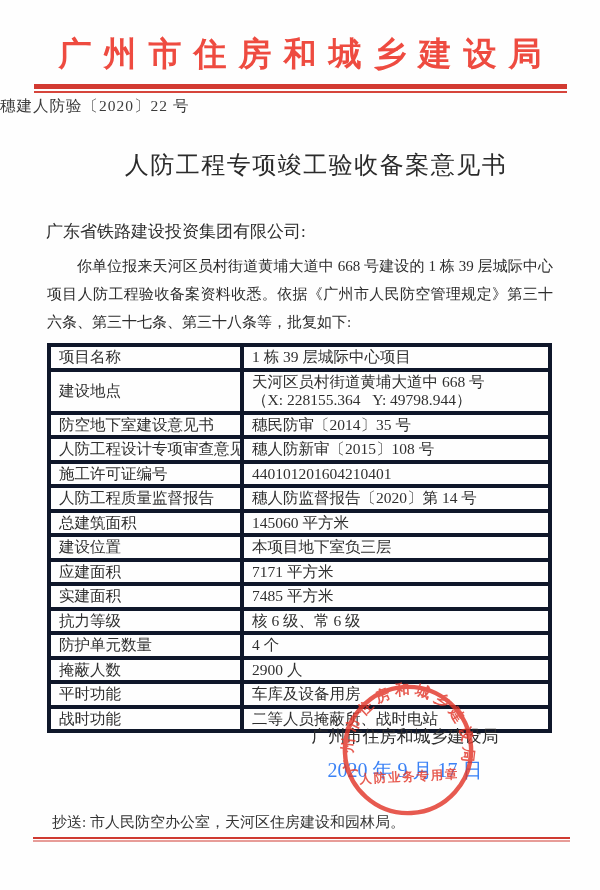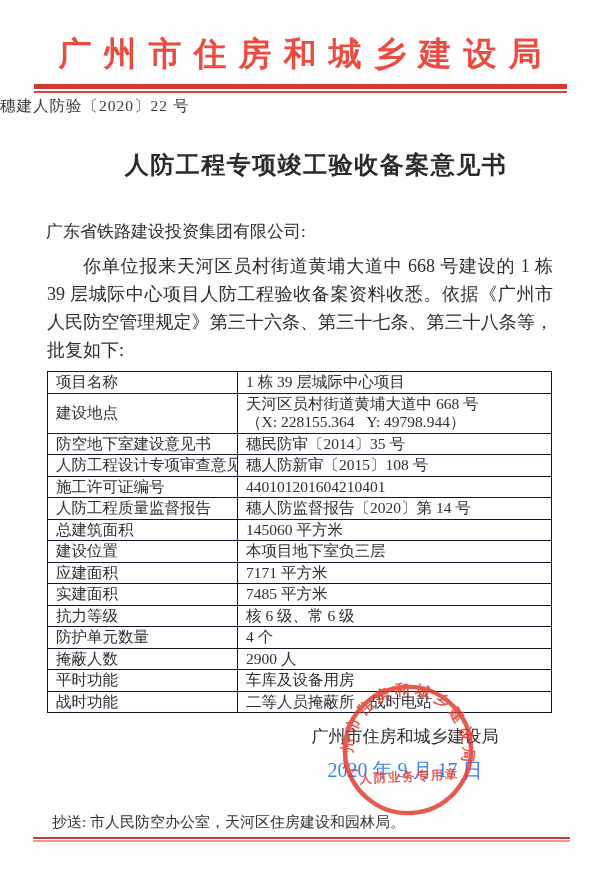--- a/index.html
+++ b/index.html
@@ -37,50 +37,50 @@
     padding-right: 34px;
     font-size: 15.5px;
     color: #3b3b3b;
     letter-spacing: 1px;
   }
   
   .doc-title {
     margin: 33px 0 0 0;
     text-align: center;
     font-size: 24px;
-    font-weight: bold;
+    font-weight: normal;
     color: #2b2b2b;
     letter-spacing: 1.5px;
     line-height: 30px;
     padding-left: 32px;
   }
   
   .recipient {
     margin: 40px 47px 0 46px;
     font-size: 17px;
     line-height: 23px;
     color: #2d2d2d;
   }
   .body-text {
     margin: 9px 47px 0 47px;
-    font-size: 18px;
+    font-size: 15px;
     line-height: 28px;
     text-align: justify;
     text-indent: 2em;
     color: #2d2d2d;
   }
   
   table.info {
     margin: 7px 0 0 47px;
     border-collapse: collapse;
     width: 505px;
     table-layout: fixed;
   }
   table.info td {
-    border: 1px solid #0f172a;
+    border: 4px solid #0f172a;
     font-size: 15.5px;
     line-height: 18.5px;
     padding: 1px 8px;
     vertical-align: middle;
     color: #2f2f2f;
     overflow: hidden;
     white-space: nowrap;
   }
   table.info td.lbl { width: 173px; }
   

